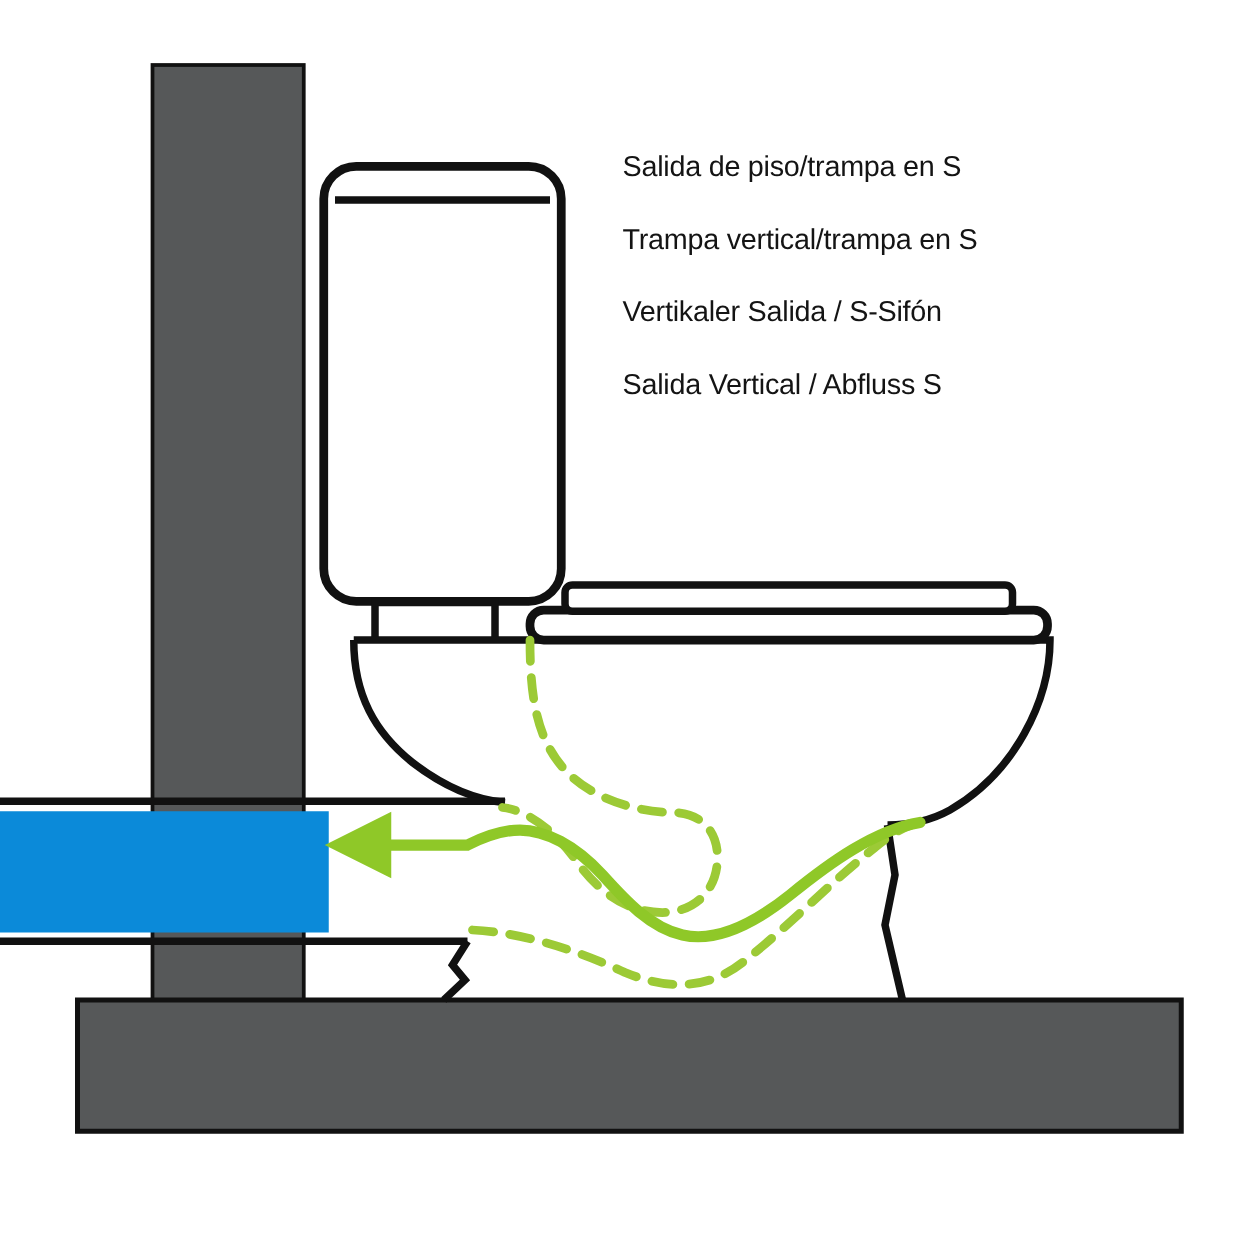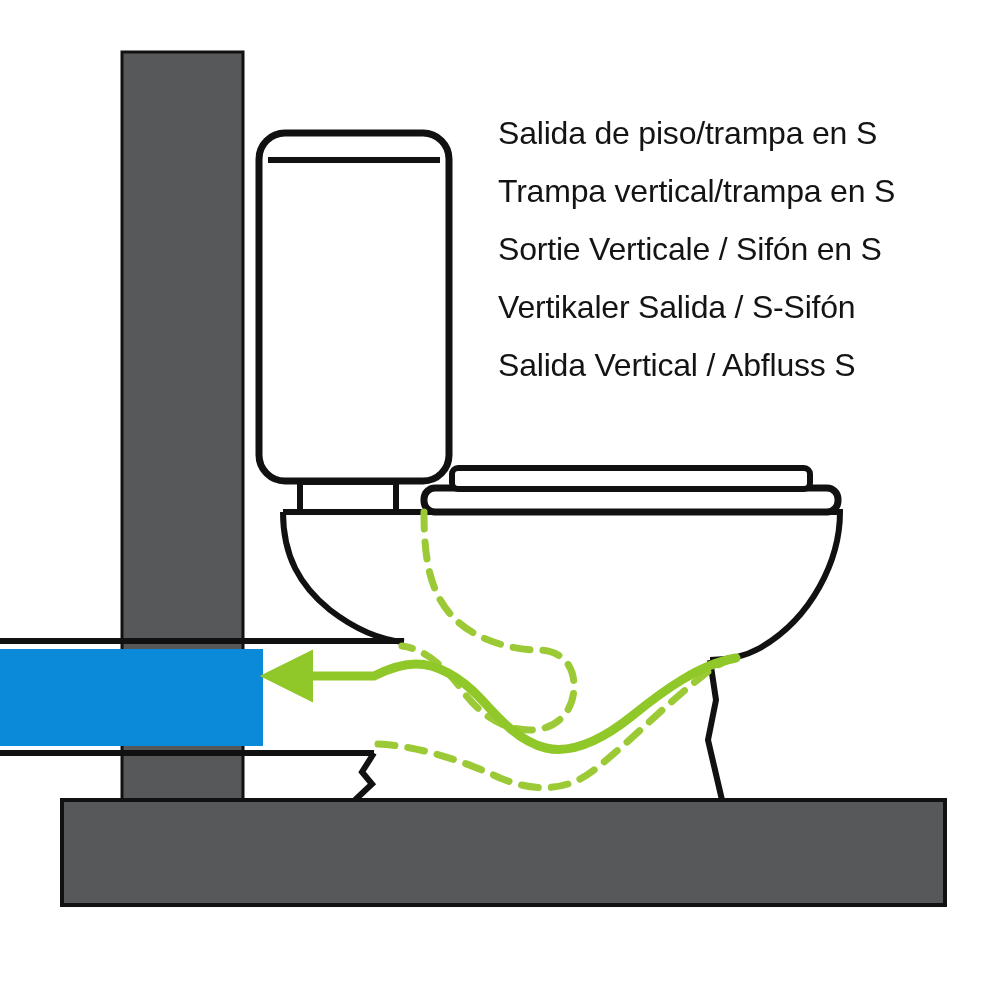--- a/index.html
+++ b/index.html
@@ -25,21 +25,21 @@
     height: 1000px;
   }
   #label-block {
     position: absolute;
     left: 498px;
     top: 104px;
     width: 420px;
   }
   .label-line {
     font-family: "Liberation Sans", sans-serif;
-    font-size: 32px;
+    font-size: 23px;
     line-height: 58px;
     color: #141414;
     white-space: nowrap;
     letter-spacing: -0.2px;
   }
 </style>
 </head>
 <body>
 
 <div id="canvas">
@@ -123,18 +123,17 @@
                C 400 664, 386 670, 374 676
                L 300 676" fill="none" stroke="#8fc828" stroke-width="9" stroke-linecap="round"></path>
       <polygon points="262,676 312,651 312,701" fill="#8fc828" stroke="#8fc828" stroke-width="2"></polygon>
     </g>
 
   </svg>
 
   <div id="label-block">
     <div class="label-line">Salida de piso/trampa en S</div>
     <div class="label-line">Trampa vertical/trampa en S</div>
-    <div class="label-line">Sortie Verticale / Sifón en S</div>
     <div class="label-line">Vertikaler Salida / S-Sifón</div>
     <div class="label-line">Salida Vertical / Abfluss S</div>
   </div>
 
 </div>
 
 </body></html>

